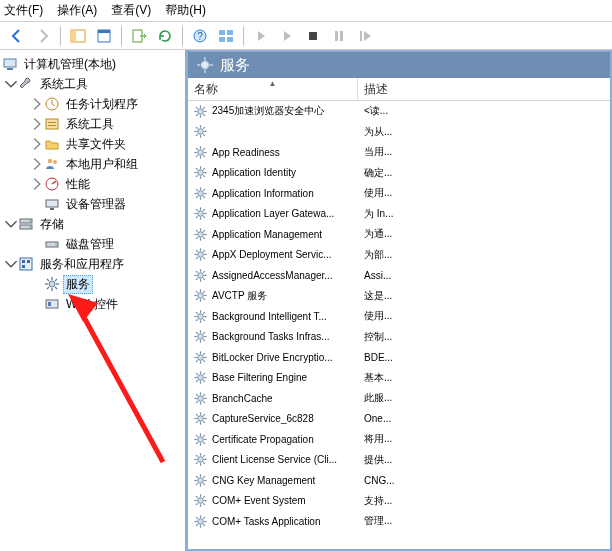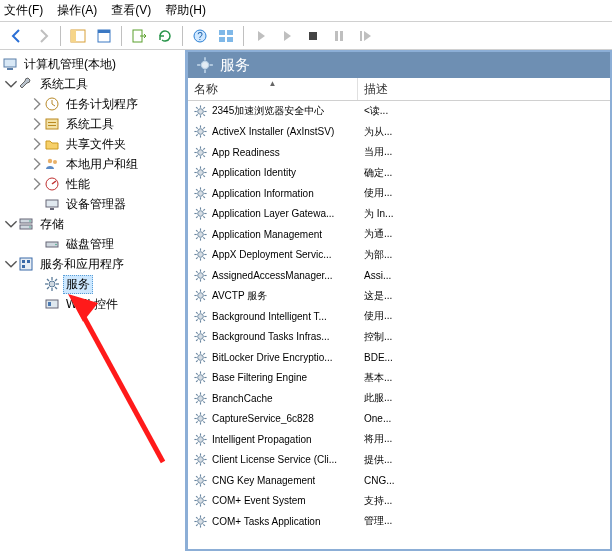--- a/index.html
+++ b/index.html
@@ -422,21 +422,20 @@
                       <line x1="8" y1="12" x2="8" y2="14.5"></line>
                       <line x1="1.5" y1="8" x2="4" y2="8"></line>
                       <line x1="12" y1="8" x2="14.5" y2="8"></line>
                       <line x1="3.3" y1="3.3" x2="5" y2="5"></line>
                       <line x1="11" y1="11" x2="12.7" y2="12.7"></line>
                       <line x1="3.3" y1="12.7" x2="5" y2="11"></line>
                       <line x1="11" y1="5" x2="12.7" y2="3.3"></line>
                     </g>
                   </svg>
                 </span>
-                <span class="nmtxt">ActiveX Installer (AxInstSV)</span>
               </div>
               <div class="c-desc">为从...</div>
             </div>
             <div class="lrow">
               <div class="c-name">
                 <span class="gear">
                   <svg viewBox="0 0 16 16">
                     <circle cx="8" cy="8" r="3" fill="#d6dde4" stroke="#6a86a0"></circle>
                     <g stroke="#6a86a0" stroke-width="1.2">
                       <line x1="8" y1="1.5" x2="8" y2="4"></line>
@@ -737,21 +736,21 @@
                       <line x1="8" y1="12" x2="8" y2="14.5"></line>
                       <line x1="1.5" y1="8" x2="4" y2="8"></line>
                       <line x1="12" y1="8" x2="14.5" y2="8"></line>
                       <line x1="3.3" y1="3.3" x2="5" y2="5"></line>
                       <line x1="11" y1="11" x2="12.7" y2="12.7"></line>
                       <line x1="3.3" y1="12.7" x2="5" y2="11"></line>
                       <line x1="11" y1="5" x2="12.7" y2="3.3"></line>
                     </g>
                   </svg>
                 </span>
-                <span class="nmtxt">Intelligent Propagation</span>
+                <span class="nmtxt">Certificate Propagation</span>
               </div>
               <div class="c-desc">将用...</div>
             </div>
             <div class="lrow">
               <div class="c-name">
                 <span class="gear">
                   <svg viewBox="0 0 16 16">
                     <circle cx="8" cy="8" r="3" fill="#d6dde4" stroke="#6a86a0"></circle>
                     <g stroke="#6a86a0" stroke-width="1.2">
                       <line x1="8" y1="1.5" x2="8" y2="4"></line>

